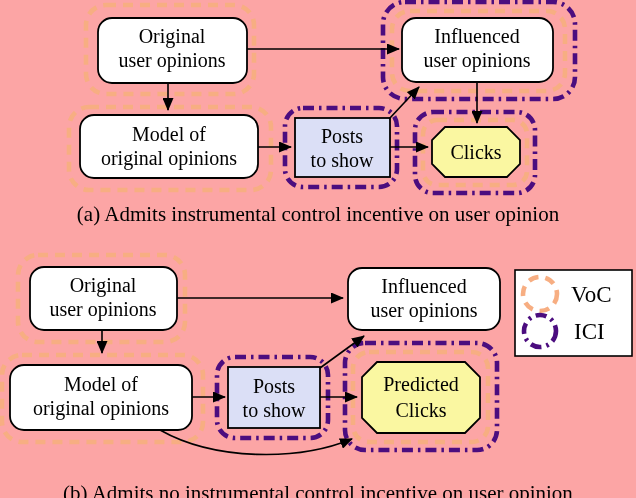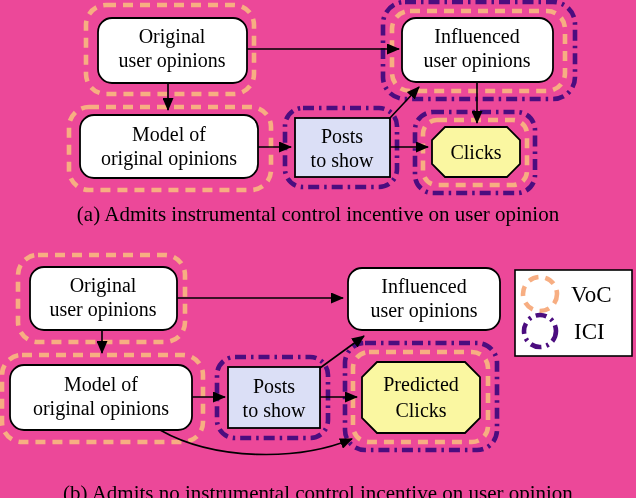--- a/index.html
+++ b/index.html
@@ -1,21 +1,21 @@
 <!DOCTYPE html>
 <html style="--voc: #f7ae82; --ici: #4b0d7f; --decision-fill: #dbdff6; --utility-fill: #faf7a1;"><head>
 <meta charset="utf-8">
 <style>
   html, body { margin: 0; padding: 0; background: #ffffff; }
   #stage {
     position: relative;
     width: 636px;
     height: 498px;
     overflow: hidden;
-    background: #ec4899;
+    background: #fca5a5;
     font-family: "Liberation Serif", serif;
   }
   svg { display: block; }
   .node {
     fill: #ffffff;
     stroke: #000000;
     stroke-width: 1.8;
   }
   .decision {
     fill: var(--decision-fill, #dbdff6);

